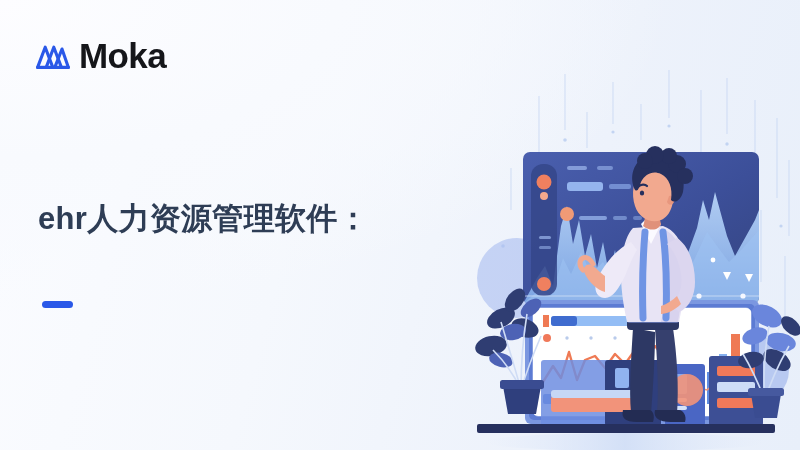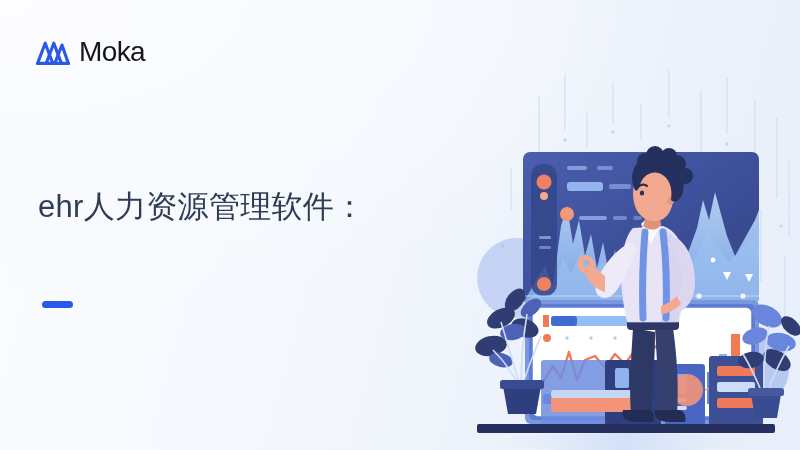--- a/index.html
+++ b/index.html
@@ -15,33 +15,34 @@
       linear-gradient(105deg,#fbfcff 0%,#f5f8fd 38%,#edf2fb 70%,#e8effa 100%);
   }
 
   
   .logo{
     position:absolute;left:36px;top:38px;
     display:flex;align-items:center;gap:9px;
   }
   .logo-mark{width:34px;height:28px;display:block;}
   .logo-word{
-    font-size:28px;font-weight:400;color:#15161a;
+    font-size:35px;font-weight:700;color:#15161a;
     letter-spacing:-0.6px;line-height:1;
     font-family:"Liberation Sans","DejaVu Sans",sans-serif;
   }
 
   
   .headline{
     position:absolute;left:38px;top:186px;width:440px;
   }
   .headline-line{
-    font-size:31px;font-weight:400;color:#2e3d55;
+    font-size:31px;font-weight:700;color:#2e3d55;
     line-height:1.33;letter-spacing:0.3px;
     white-space:nowrap;
+    margin-top:12px;
   }
   .accent-bar{
     position:absolute;left:42px;top:301px;
     width:31px;height:7px;border-radius:4px;background:#2a58e8;
   }
 
   
   .illus{position:absolute;left:455px;top:60px;width:345px;height:390px;}
   .illus svg{display:block;width:345px;height:390px;}
 </style>

